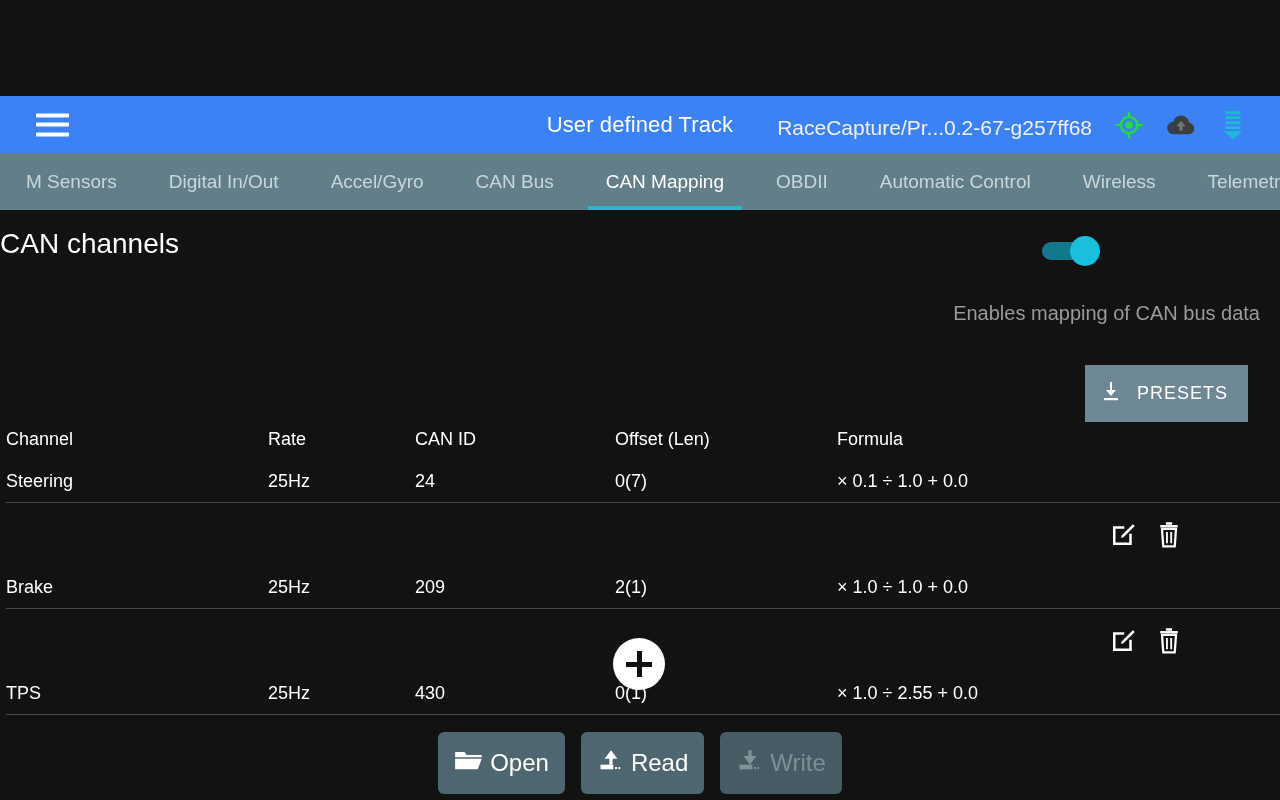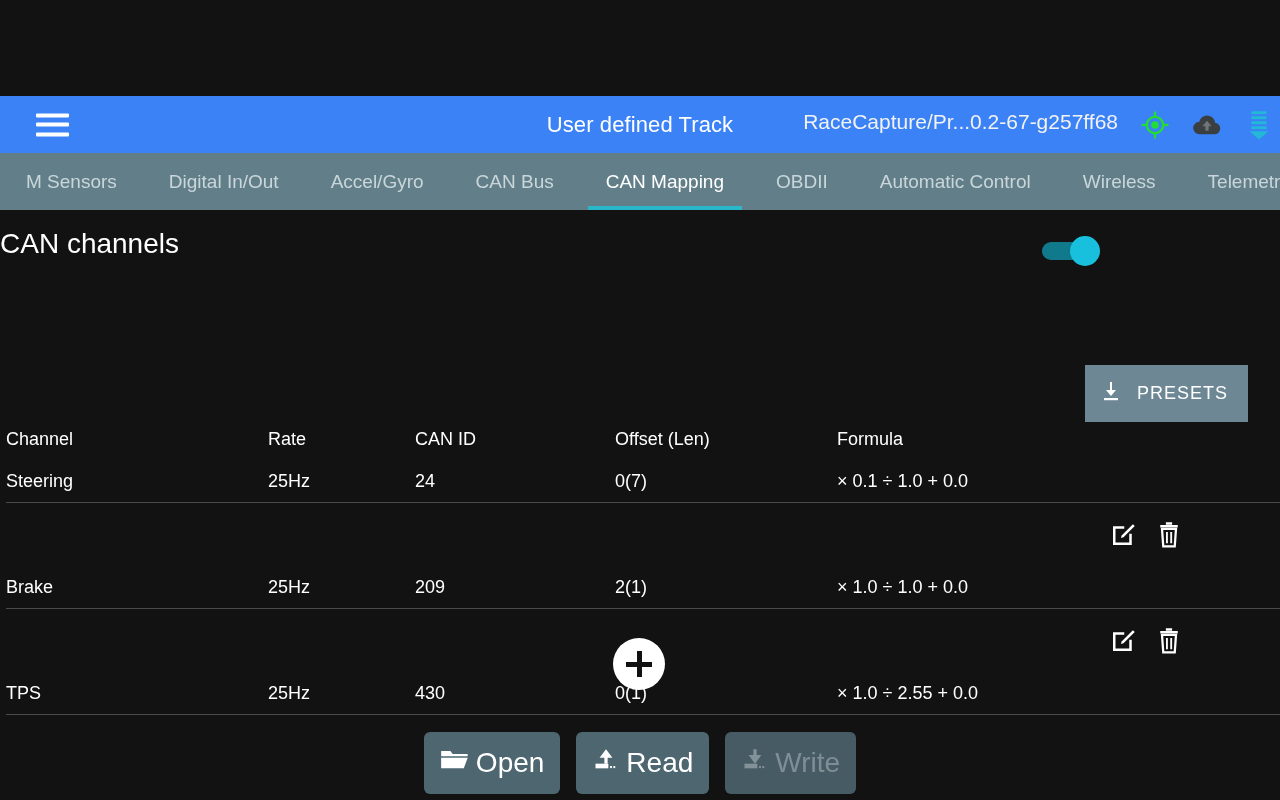--- a/index.html
+++ b/index.html
@@ -20,22 +20,22 @@
     position: absolute; left: 36px; top: 50%; transform: translateY(-50%);
     width: 33px; height: 23px; display: flex; flex-direction: column;
     justify-content: space-between; cursor: pointer;
   }
   .hamburger span { display: block; height: 4px; background: #ffffff; border-radius: 1px; }
   .appbar-title {
     position: absolute; left: 0; width: 1280px; text-align: center;
     color: #ffffff; font-size: 22px; letter-spacing: .1px;
   }
   .appbar-right {
-    position: absolute; right: 6px; top: 50%; transform: translateY(-50%);
-    display: flex; align-items: flex-start; gap: 22px;
+    position: absolute; right: 32px; top: 50%; transform: translateY(-50%);
+    display: flex; align-items: flex-end; gap: 22px;
   }
   .version-text { color: #f2f2f2; font-size: 21px; white-space: nowrap; }
   .ico { width: 30px; height: 30px; display: inline-flex; align-items: center; justify-content: center; }
 
   
   .tabbar {
     position: absolute; left: 0; top: 153px; width: 1280px; height: 57px;
     background: #627f89; display: flex; align-items: stretch; overflow: hidden;
   }
   .tab {
@@ -117,21 +117,21 @@
   
   .bottombar {
     position: absolute; left: 0; bottom: 0; width: 1280px; height: 75px;
     background: #121212; display: flex; align-items: center; justify-content: center;
     gap: 16px; z-index: 10;
   }
   .bbtn {
     height: 62px; min-width: 105px; padding: 0 16px;
     background: #4e6670; border: 0; border-radius: 6px;
     display: flex; align-items: center; gap: 6px;
-    color: #ffffff; font-size: 28px; cursor: pointer;
+    color: #ffffff; font-size: 24px; cursor: pointer;
     font-family: "Liberation Sans", sans-serif;
   }
   .bbtn.disabled { color: #8fa0a8; cursor: default; opacity: .88; }
   .bbtn svg { flex: 0 0 auto; }
 </style>
 </head>
 <body>
 
 <div id="app">
 
@@ -205,20 +205,21 @@
   <div class="content">
 
     <div class="section-head">
       <div class="section-title">CAN channels</div>
       <div class="toggle">
         <div class="track"></div>
         <div class="knob"></div>
       </div>
     </div>
 
+    <div class="section-sub">Enables mapping of CAN bus data</div>
 
     <button class="presets-btn">
       <span>
         <svg width="24" height="24" viewBox="0 0 24 24">
           <path d="M11 3h2v8h4l-5 6-5-6h4z" fill="#ffffff"></path>
           <rect x="5" y="19" width="14" height="2.2" fill="#ffffff"></rect>
         </svg>
       </span>
       <span>PRESETS</span>
     </button>

